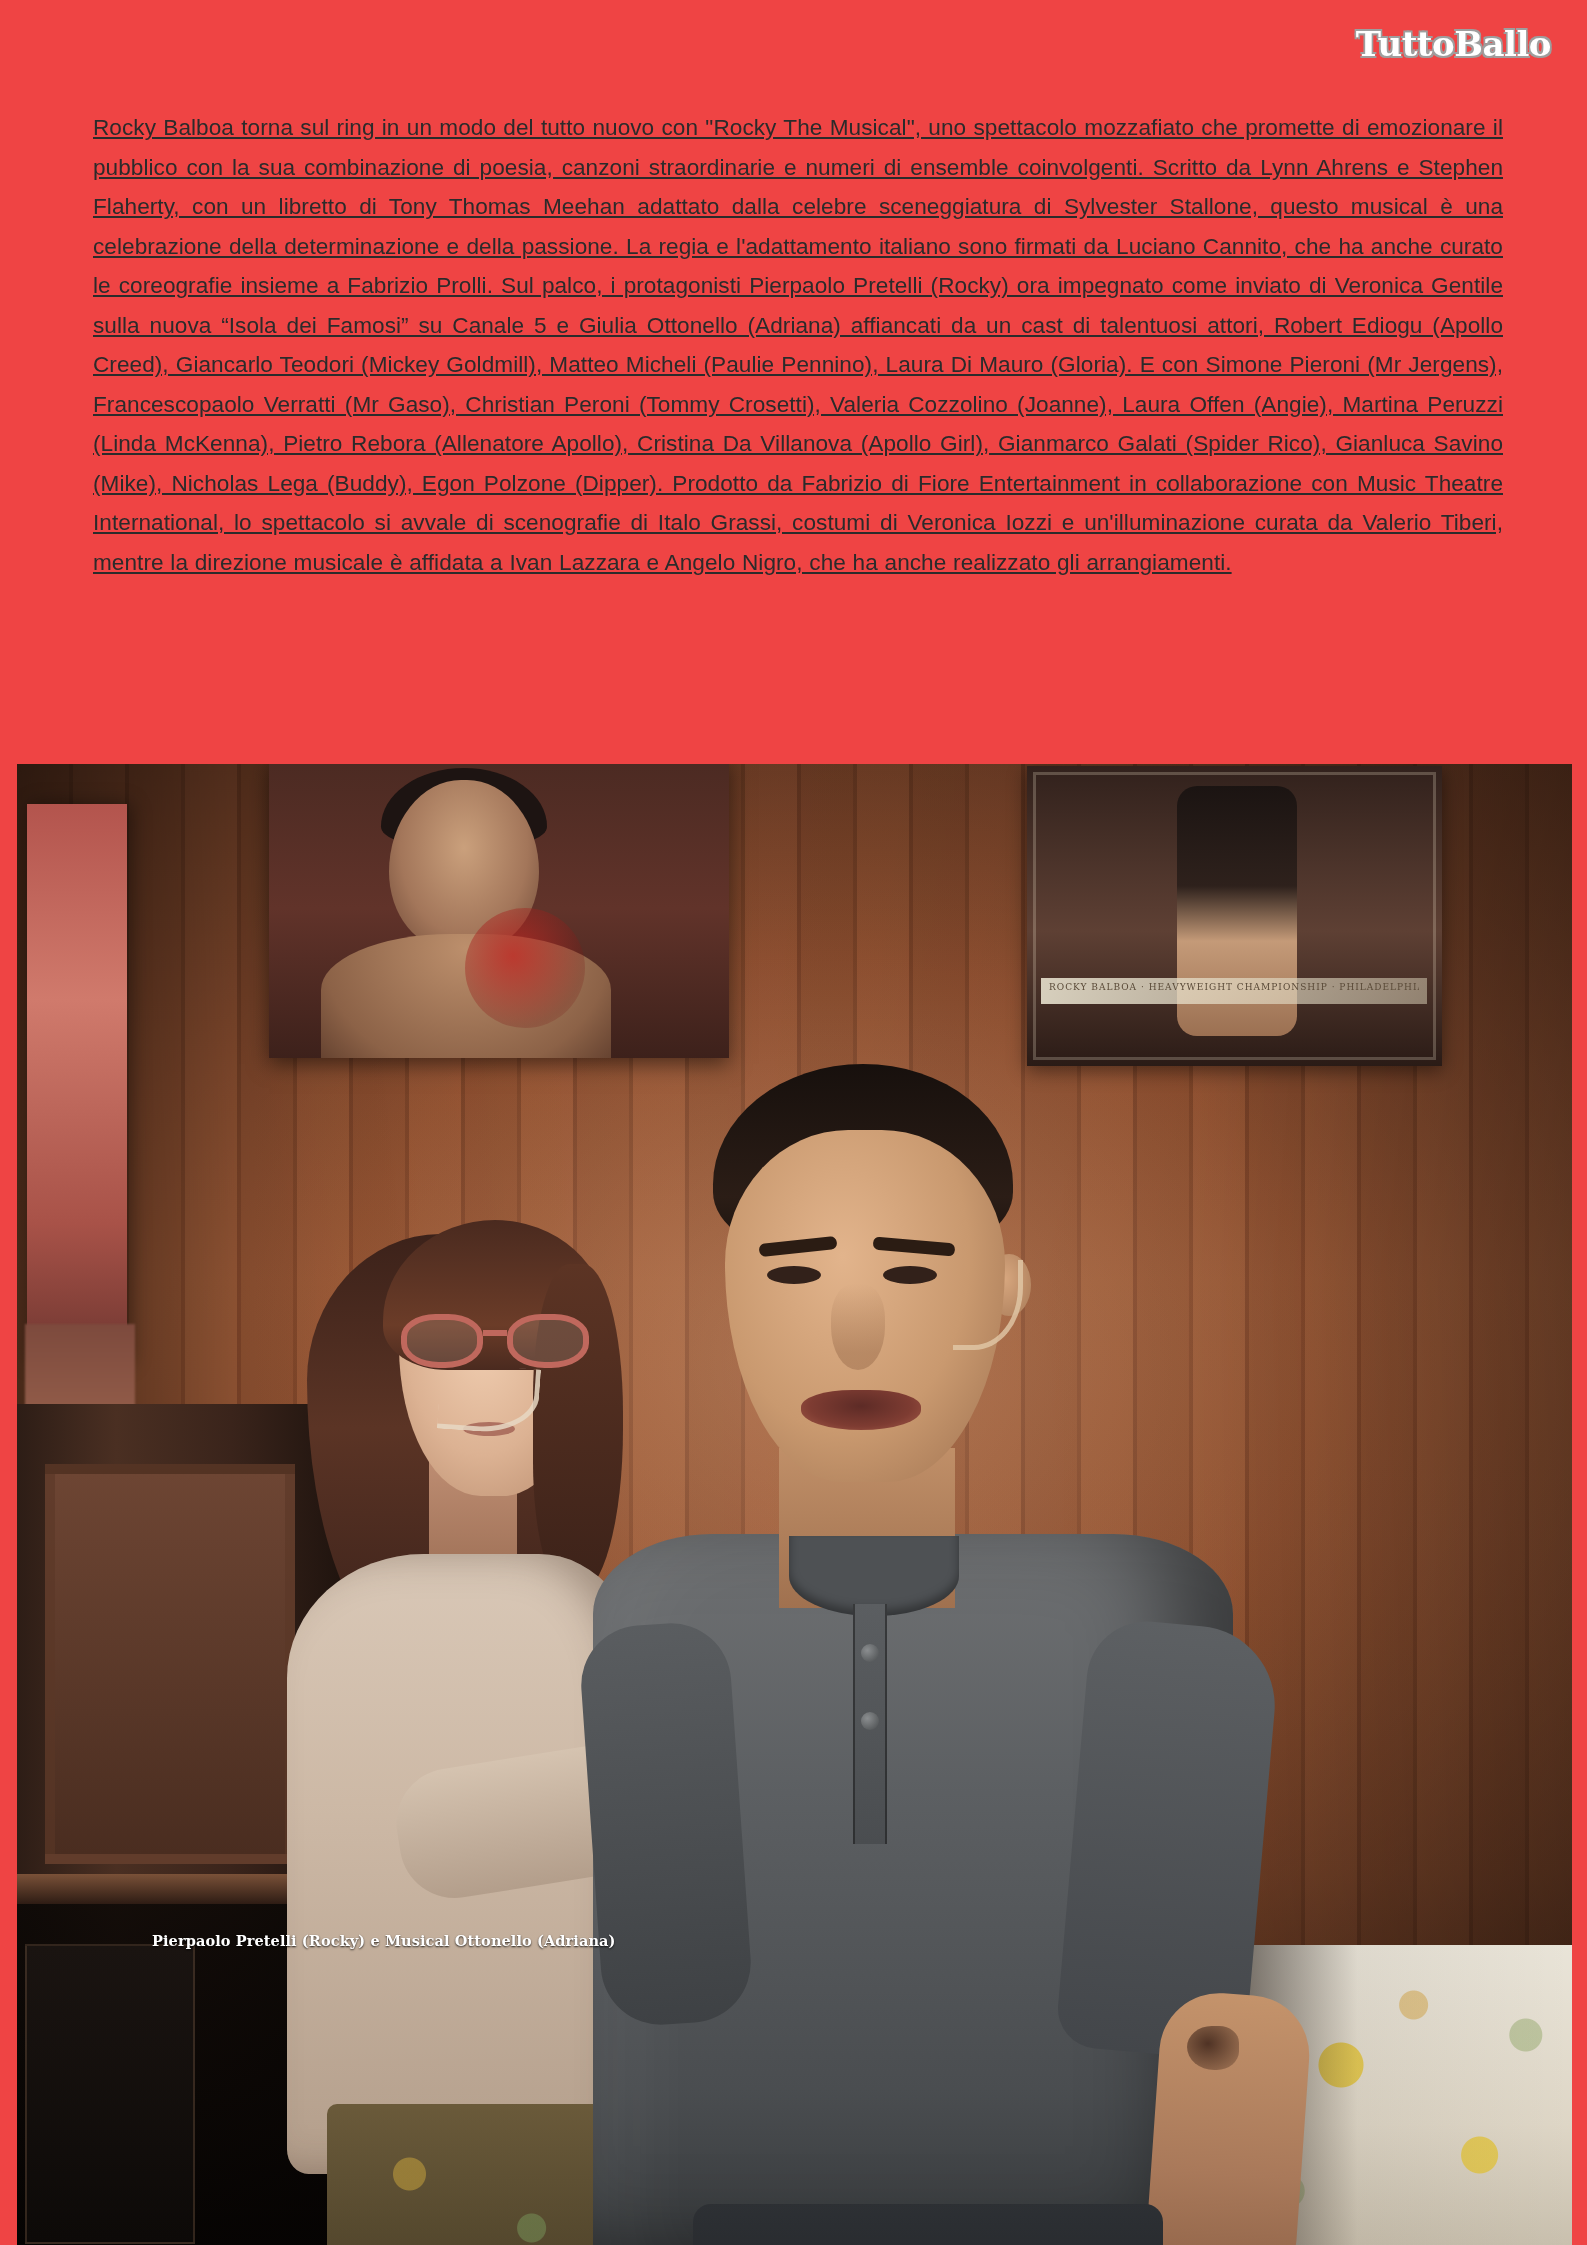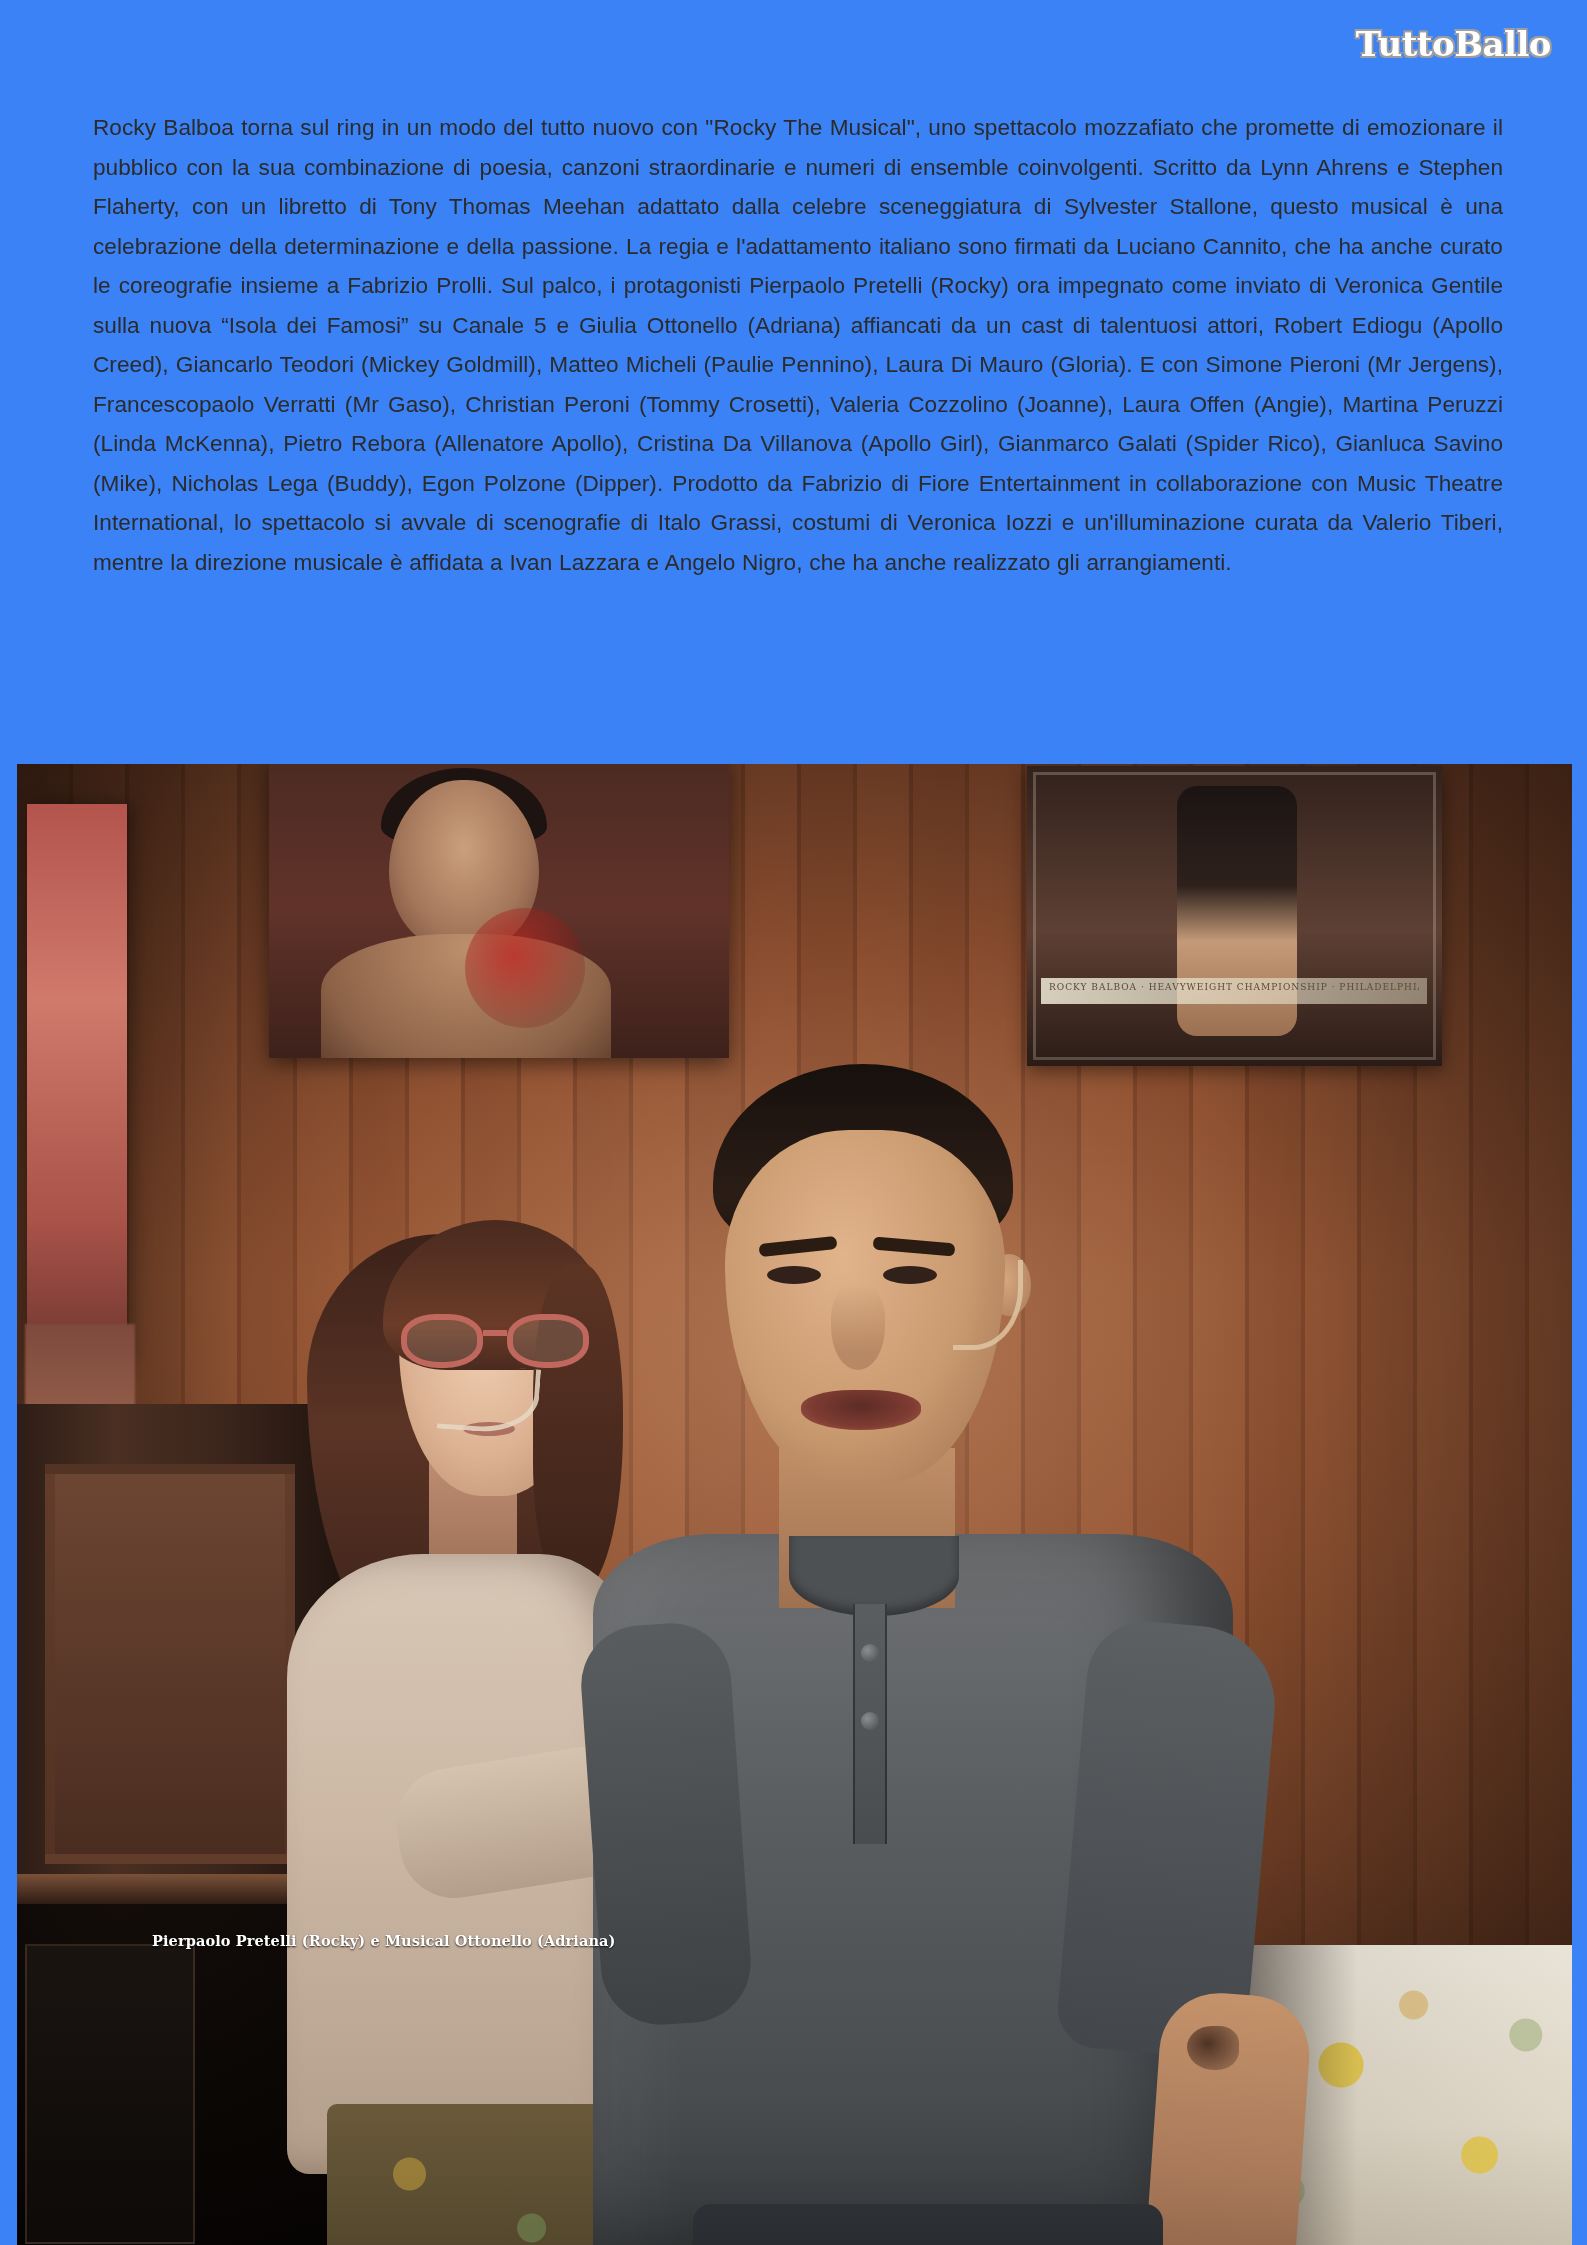--- a/index.html
+++ b/index.html
@@ -13,21 +13,21 @@
     height: 2245px;
     font-family: "Liberation Sans", sans-serif;
     position: relative;
     overflow: hidden;
   }
 
   .page {
     width: 1587px;
     height: 2245px;
     position: relative;
-    background: #3b82f6;
+    background: #ef4444;
   }
 
   
   .masthead {
     position: absolute;
     top: 22px;
     right: 26px;
     height: 46px;
     display: flex;
     align-items: center;
@@ -55,20 +55,21 @@
     left: 93px;
     top: 108px;
     width: 1410px;
     font-size: 22.6px;
     line-height: 39.5px;
     color: #2b2b2b;
     text-align: justify;
     text-justify: inter-word;
     letter-spacing: 0.05px;
     word-spacing: 0.4px;
+    text-decoration: underline;
   }
 
   
   .photo-wrap {
     position: absolute;
     left: 17px;
     top: 764px;
     width: 1555px;
     height: 1481px;
     overflow: hidden;

